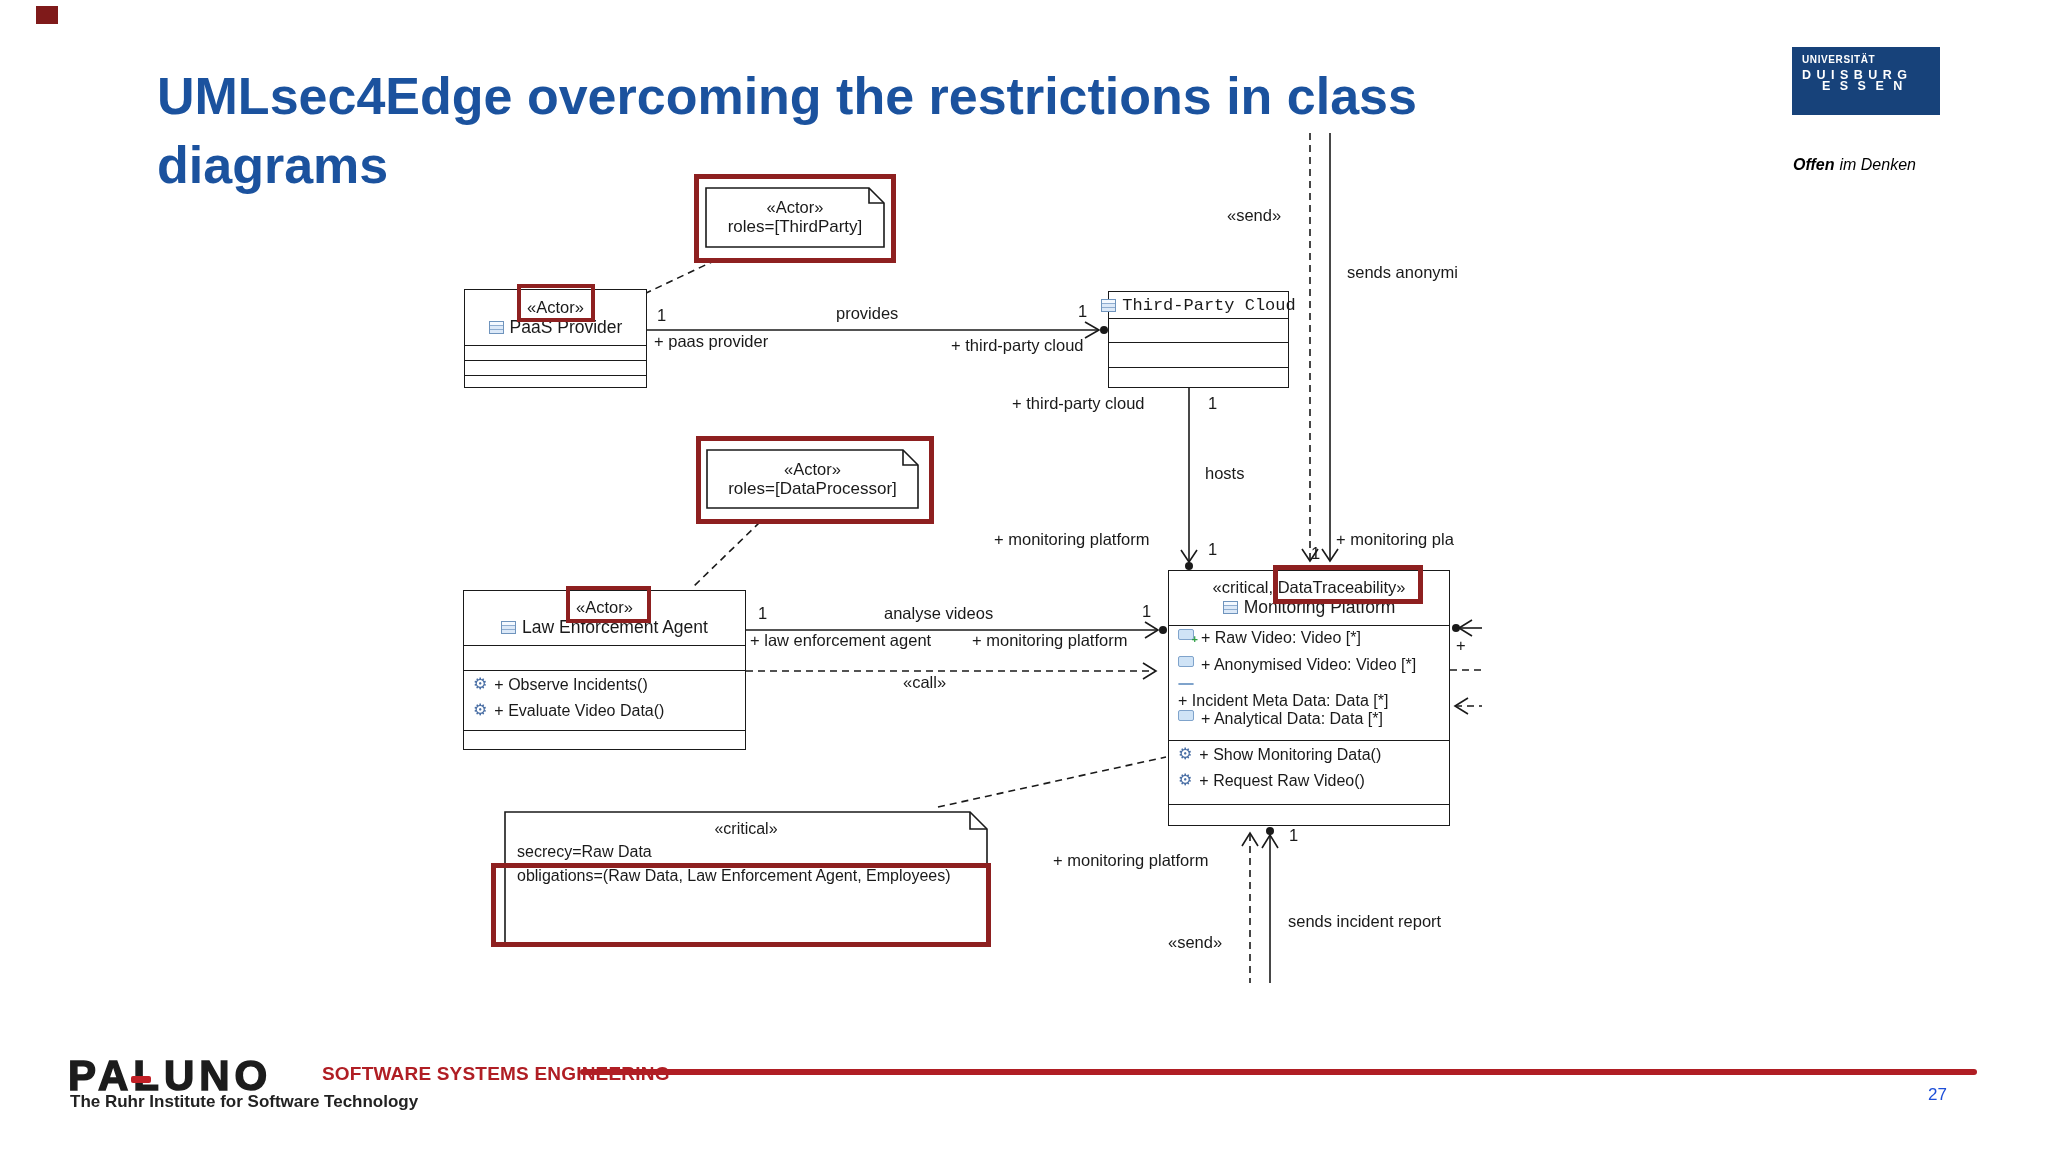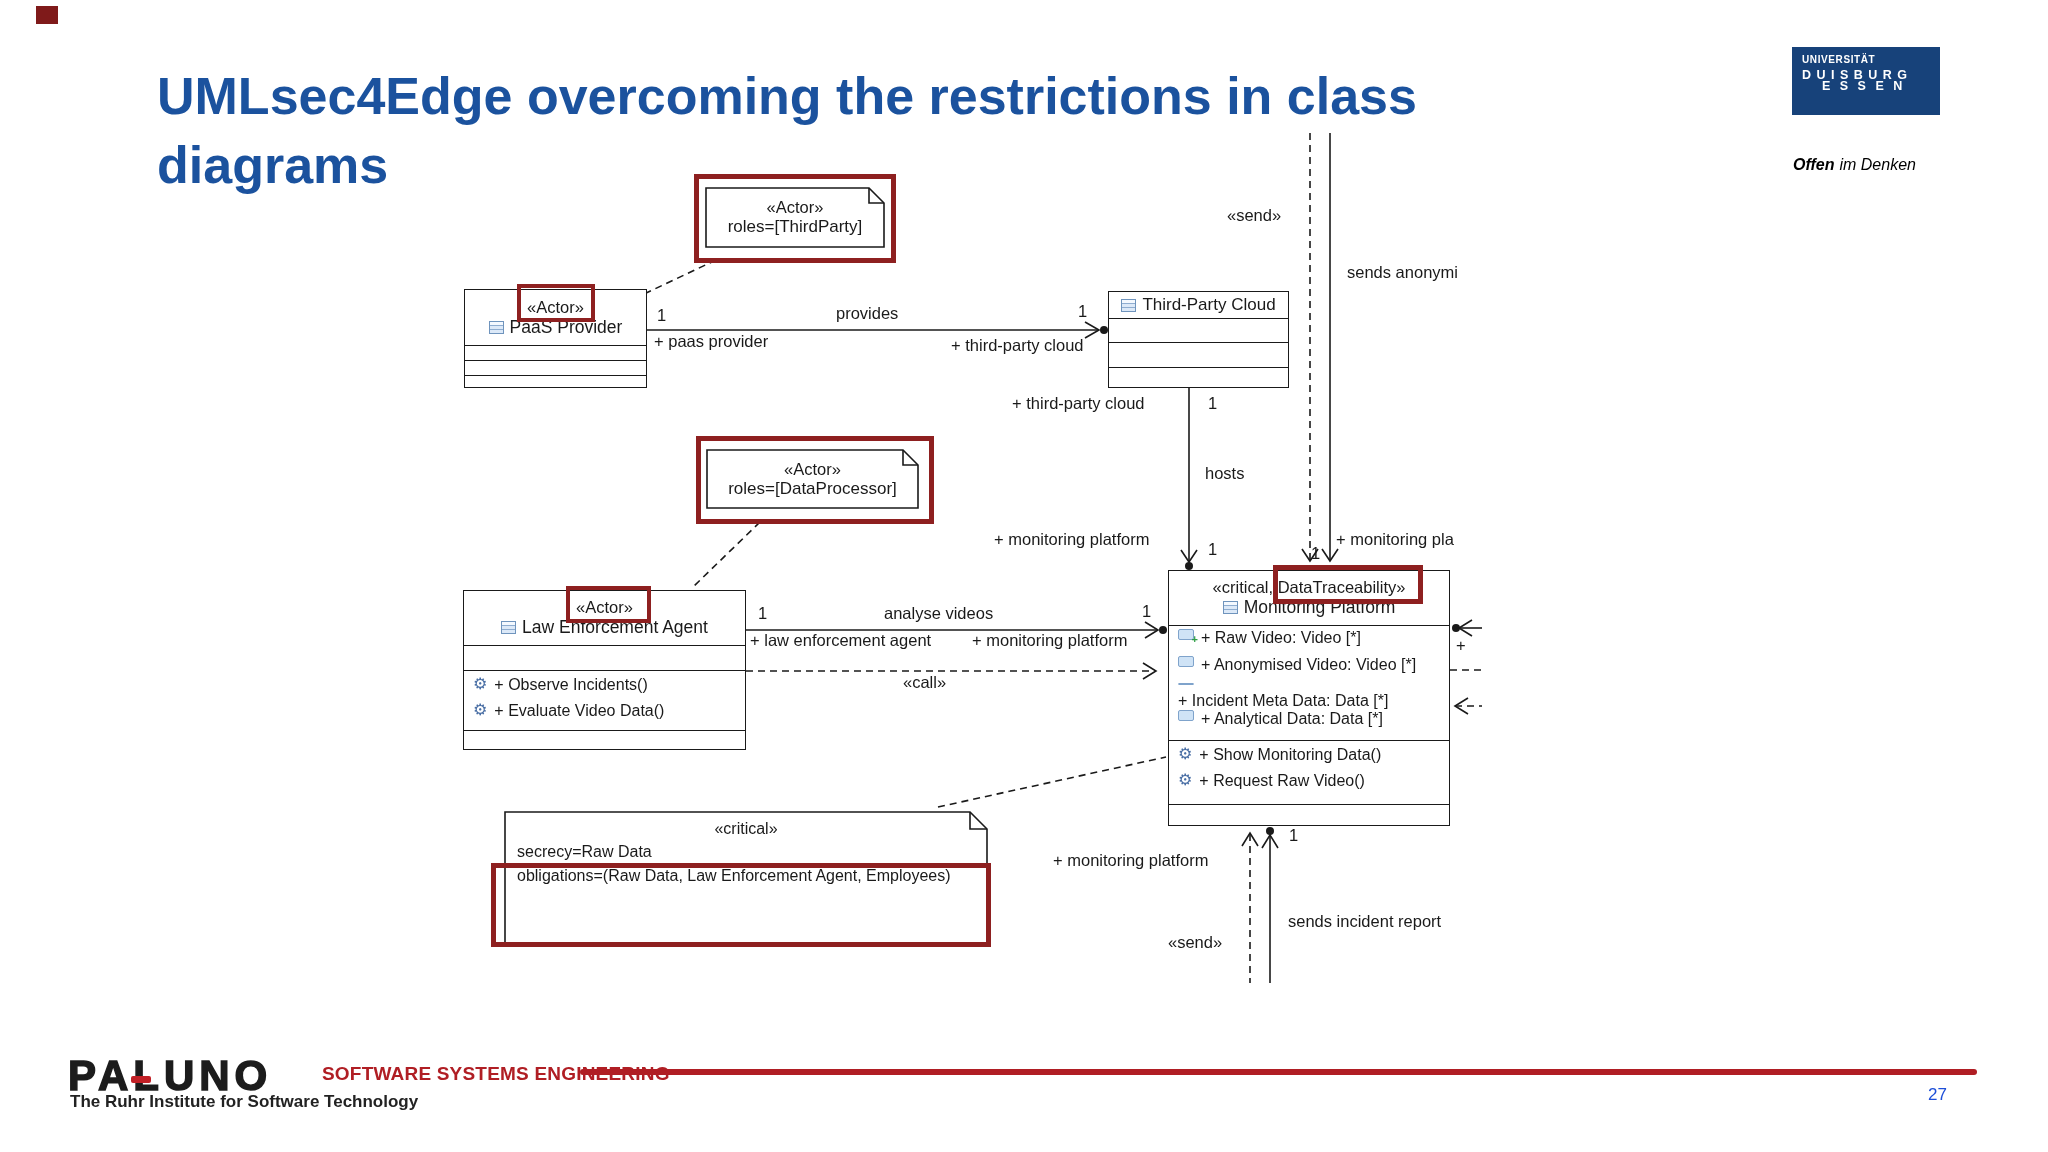--- a/index.html
+++ b/index.html
@@ -164,21 +164,21 @@
           <span>PaaS Provider</span>
         </div>
     </div>
     <div class="comp" style="height:15px;"></div>
     <div class="comp" style="height:15px;"></div>
     <div class="comp" style="flex:1;"></div>
   </div>
 
   <div class="uml-class" style="left:1108px;top:291px;width:181px;height:97px;">
     <div class="cls-head" style="height:26px;">
-      <div class="cls-name" style="font-size:17px;">
+      <div class="cls-name" style="font-size:17px;font-family:Liberation Mono, monospace;">
           <span class="cls-icon"></span>
           <span>Third-Party Cloud</span>
         </div>
     </div>
     <div class="comp" style="height:24px;"></div>
     <div class="comp" style="height:25px;"></div>
     <div class="comp" style="flex:1;"></div>
   </div>
 
   <div class="uml-class" style="left:463px;top:590px;width:283px;height:160px;">

